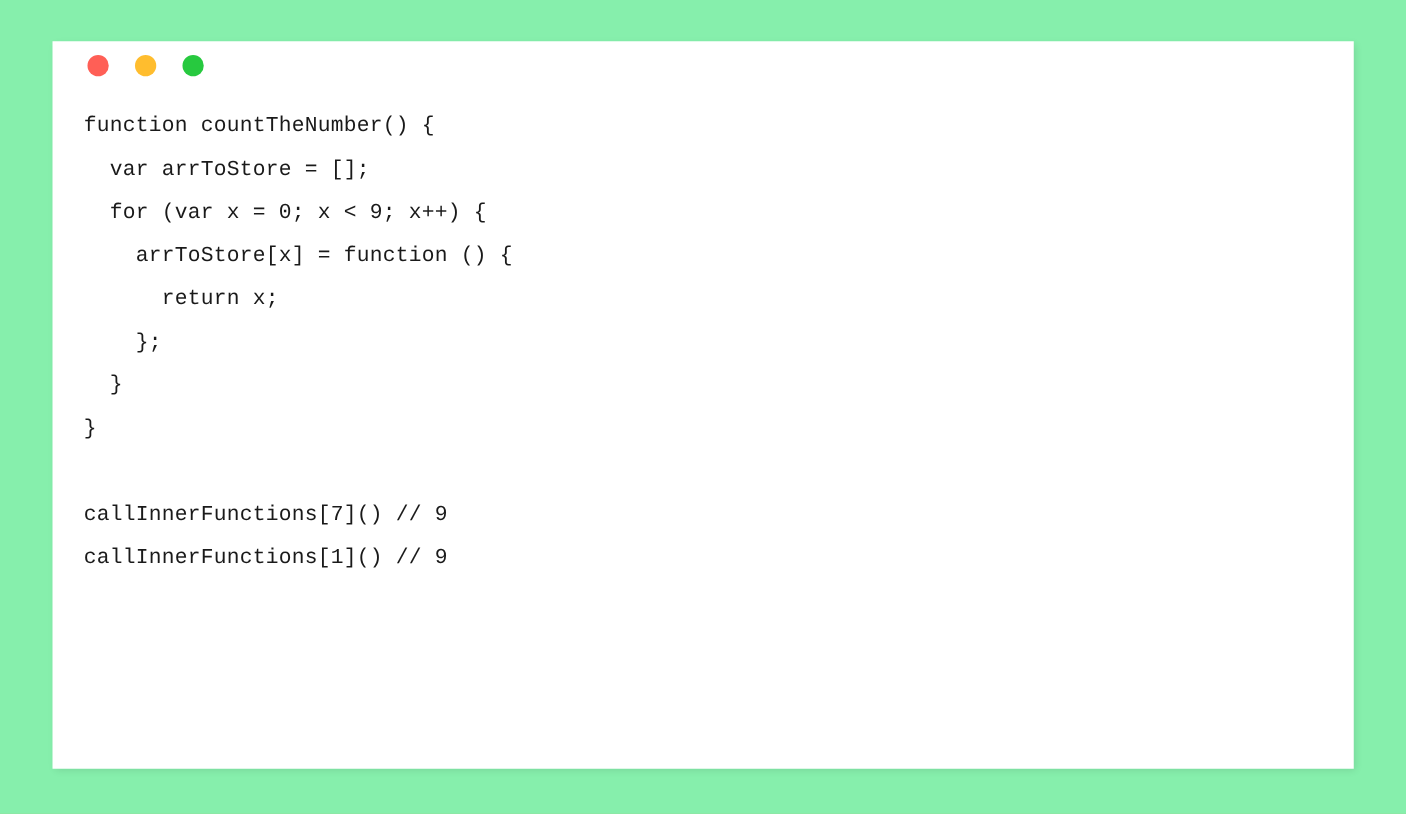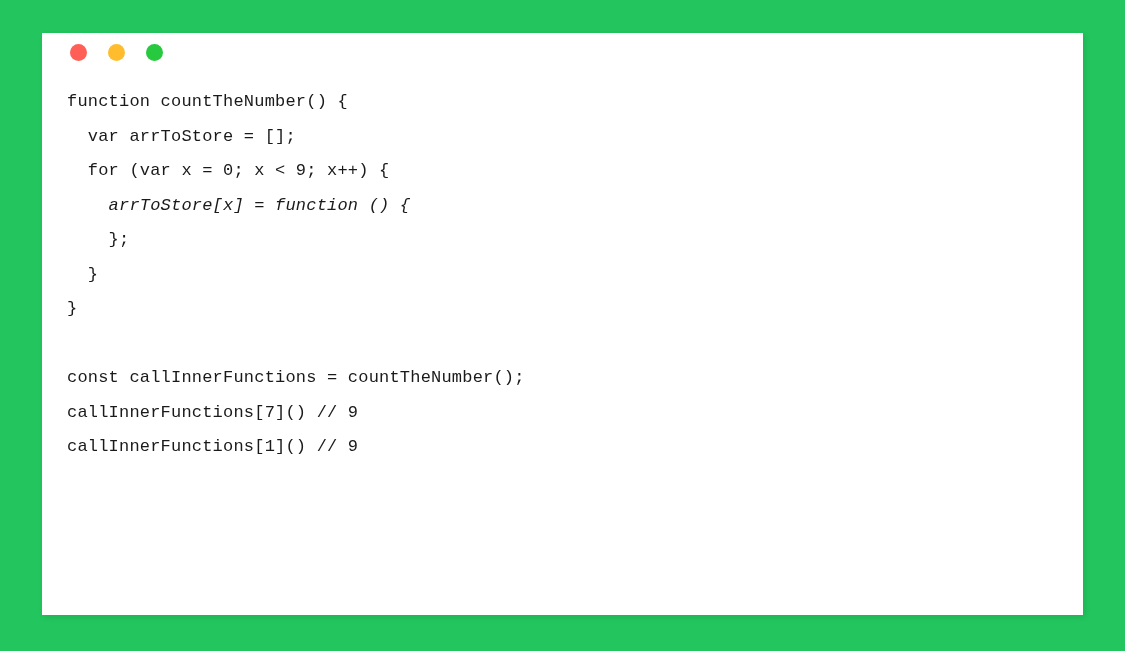--- a/index.html
+++ b/index.html
@@ -81,43 +81,43 @@
     letter-spacing: 0.2px;
     font-family: "Liberation Mono", "DejaVu Sans Mono", monospace;
   }
   .code-line.blank {
     height: 34.5px;
   }
 </style>
 </head>
 <body style="background: rgb(126, 195, 108);">
 
-<div class="screen" style="background: #22c55e;">
+<div class="screen" style="background: #86efac;">
 
   <div class="code-card" style="background: rgb(255, 255, 255);">
 
     <div class="titlebar">
       <div class="dots">
         <span class="dot dot-close" style="background: rgb(255, 95, 86);"></span>
         <span class="dot dot-min" style="background: rgb(255, 189, 46);"></span>
         <span class="dot dot-max" style="background: rgb(39, 201, 63);"></span>
       </div>
     </div>
 
     <div class="code-body">
       <ol class="code-lines" id="code-lines">
           <li class="code-line" style="color: rgb(26, 26, 26);">function countTheNumber() {</li>
           <li class="code-line" style="color: rgb(26, 26, 26);">  var arrToStore = [];</li>
           <li class="code-line" style="color: rgb(26, 26, 26);">  for (var x = 0; x &lt; 9; x++) {</li>
-          <li class="code-line" style="color: rgb(26, 26, 26); font-style: italic;">    arrToStore[x] = function () {</li>
+          <li class="code-line" style="color: rgb(26, 26, 26);">    arrToStore[x] = function () {</li>
+          <li class="code-line" style="color: rgb(26, 26, 26);">      return x;</li>
           <li class="code-line" style="color: rgb(26, 26, 26);">    };</li>
           <li class="code-line" style="color: rgb(26, 26, 26);">  }</li>
           <li class="code-line" style="color: rgb(26, 26, 26);">}</li>
           <li class="code-line blank" style="color: rgb(26, 26, 26);"></li>
-          <li class="code-line" style="color: rgb(26, 26, 26);">const callInnerFunctions = countTheNumber();</li>
           <li class="code-line" style="color: rgb(26, 26, 26);">callInnerFunctions[7]() // 9</li>
           <li class="code-line" style="color: rgb(26, 26, 26);">callInnerFunctions[1]() // 9</li>
         </ol>
     </div>
 
   </div>
 
 </div>
 
 </body></html>

